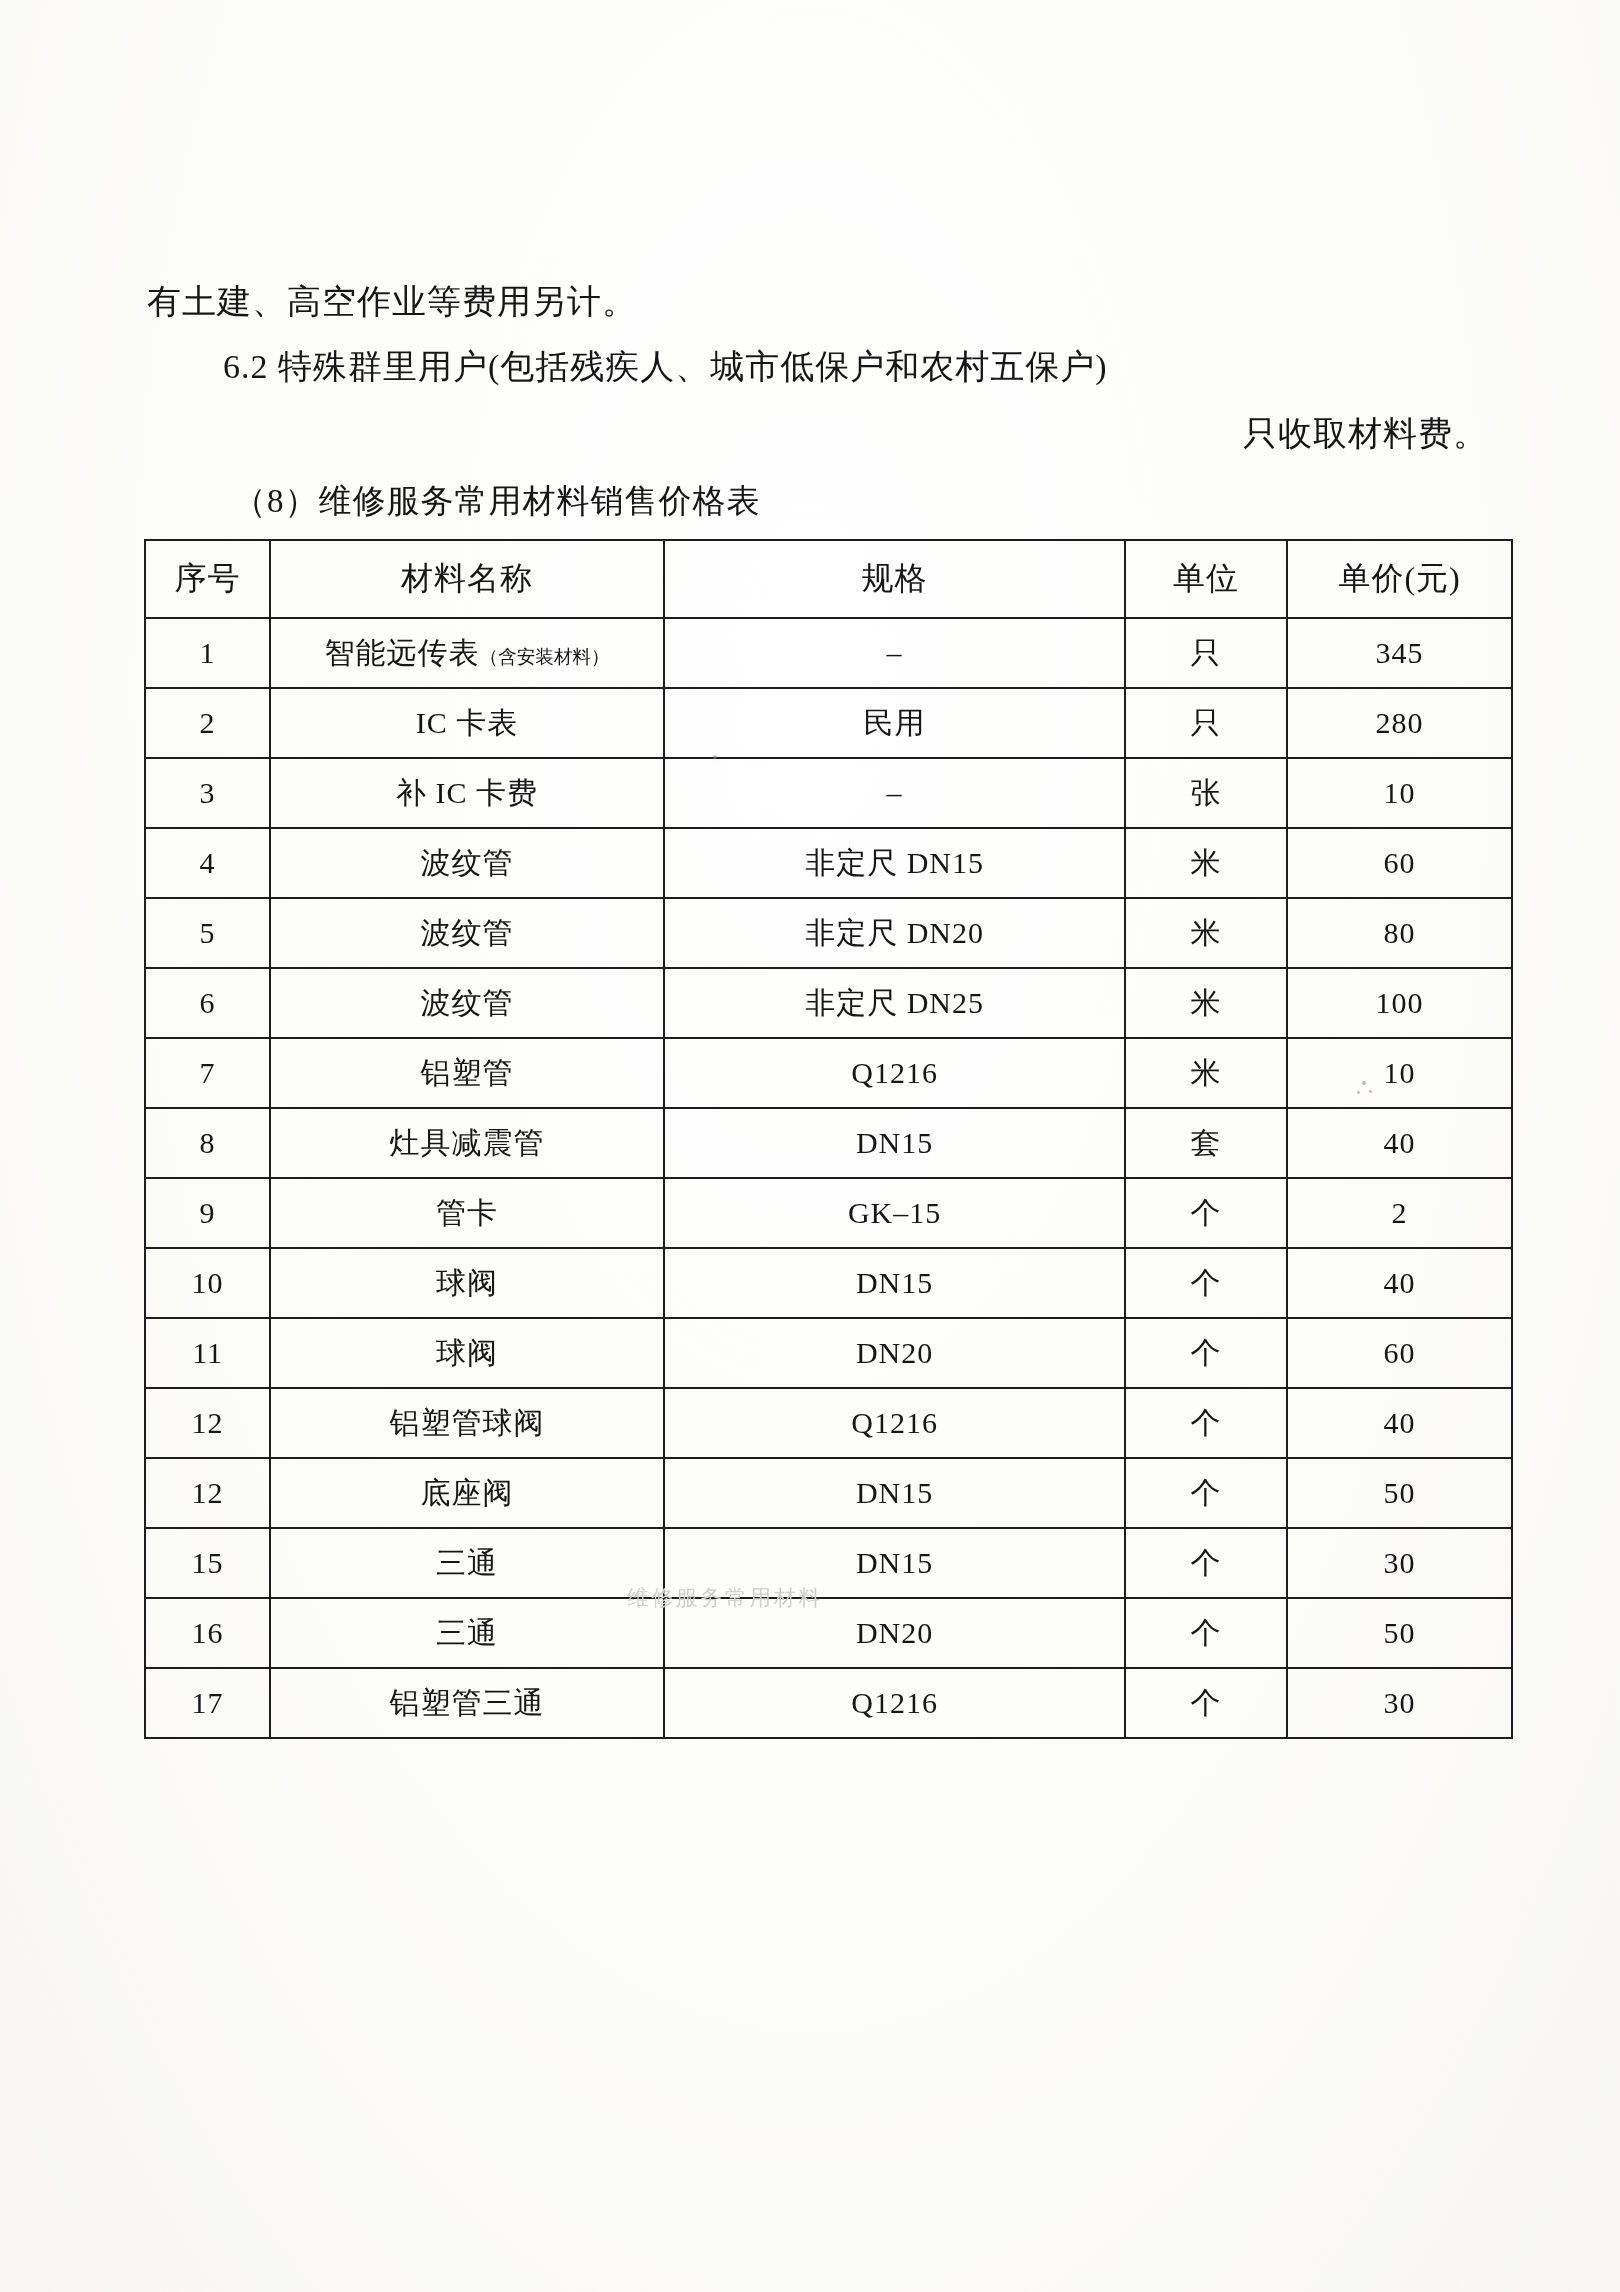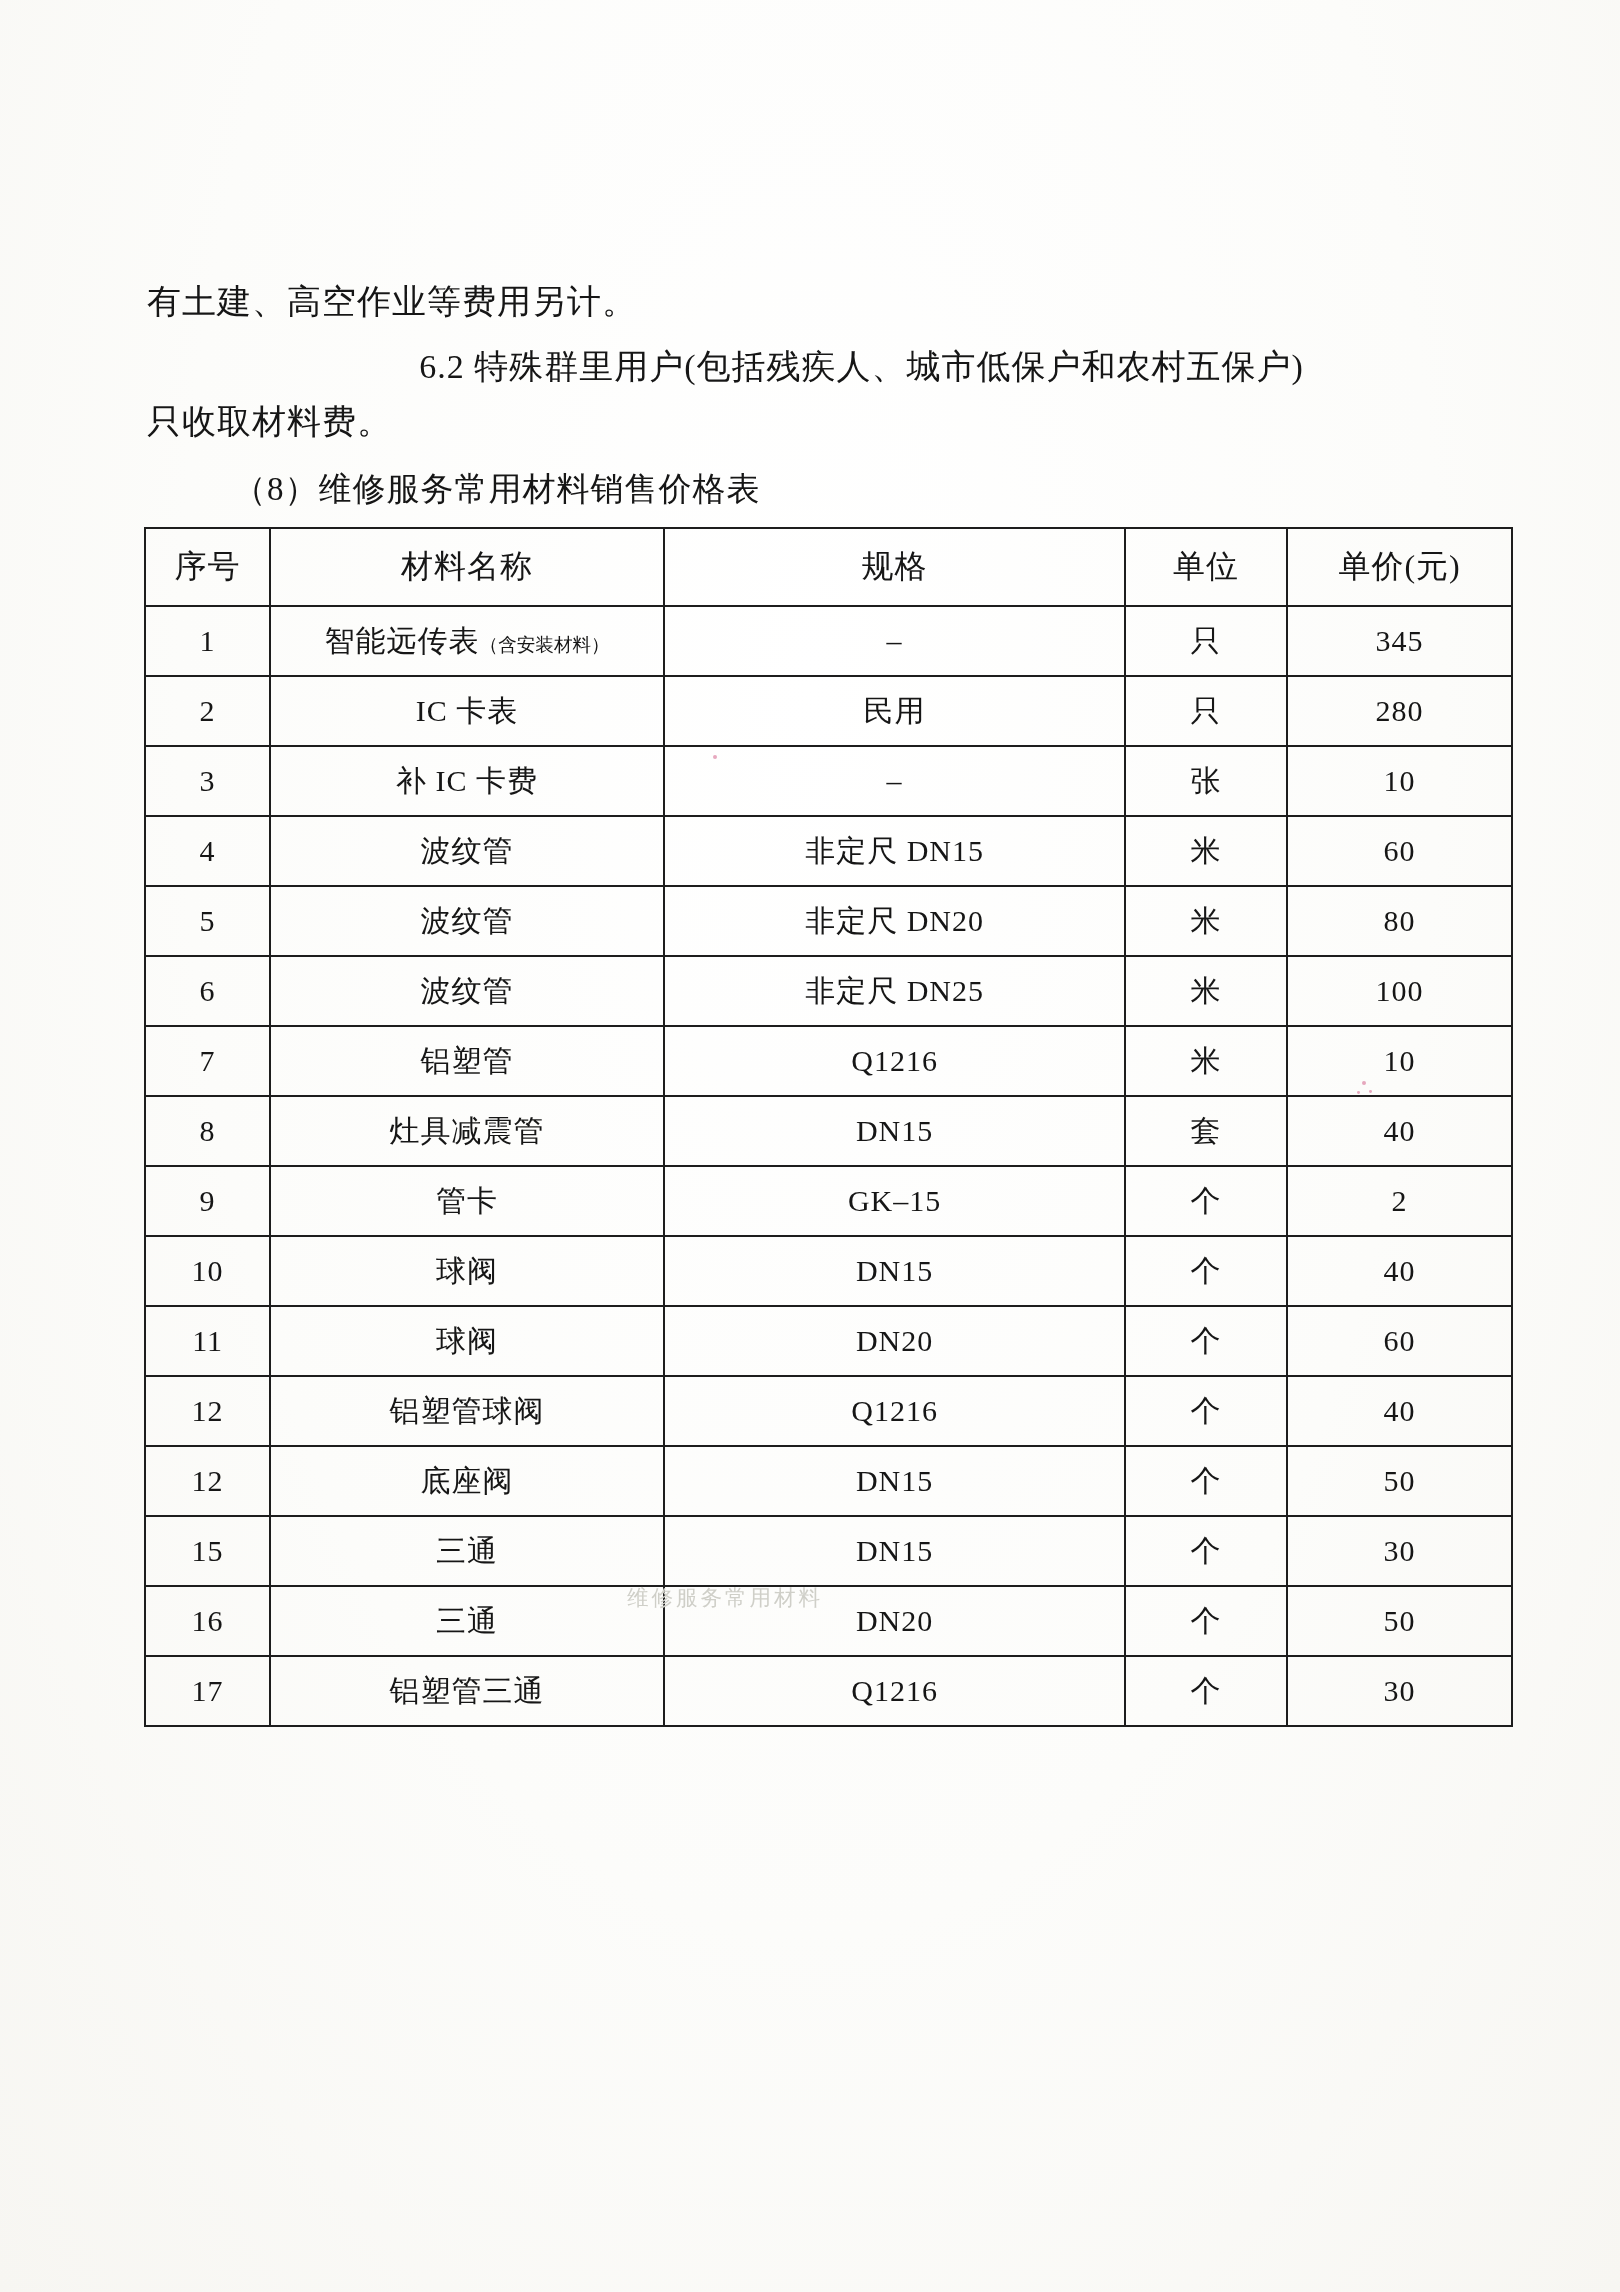--- a/index.html
+++ b/index.html
@@ -111,22 +111,22 @@
 </style>
 </head>
 <body>
 
 <div class="page">
   <div class="paper-tint"></div>
 
   <div class="content">
 
     <p class="para l1">有土建、高空作业等费用另计。</p>
-    <p class="para indent" style="margin:0;text-align:center;">6.2 特殊群里用户(包括残疾人、城市低保户和农村五保户)</p>
-    <p class="para" style="margin:0;">只收取材料费。</p>
+    <p class="para indent" style="margin:0;">6.2 特殊群里用户(包括残疾人、城市低保户和农村五保户)</p>
+    <p class="para" style="margin:12px;text-align:right;">只收取材料费。</p>
 
     <div class="subtitle">（8）维修服务常用材料销售价格表</div>
 
     <table class="price">
       <colgroup>
         <col class="c1">
           <col class="c2">
           <col class="c3">
           <col class="c4">
           <col class="c5">

